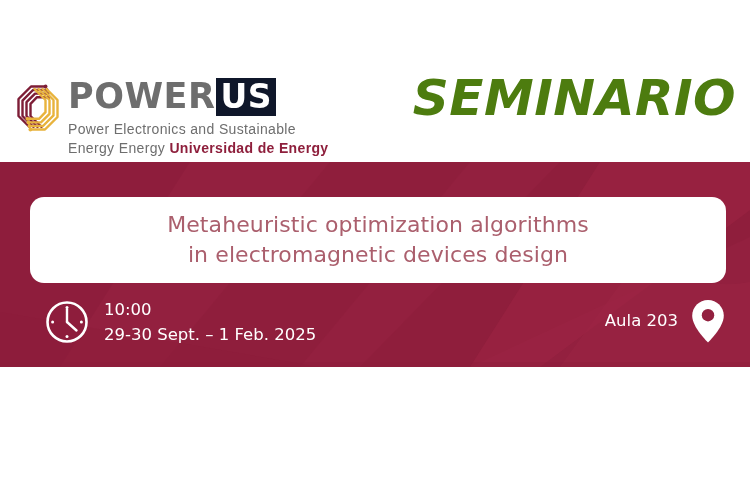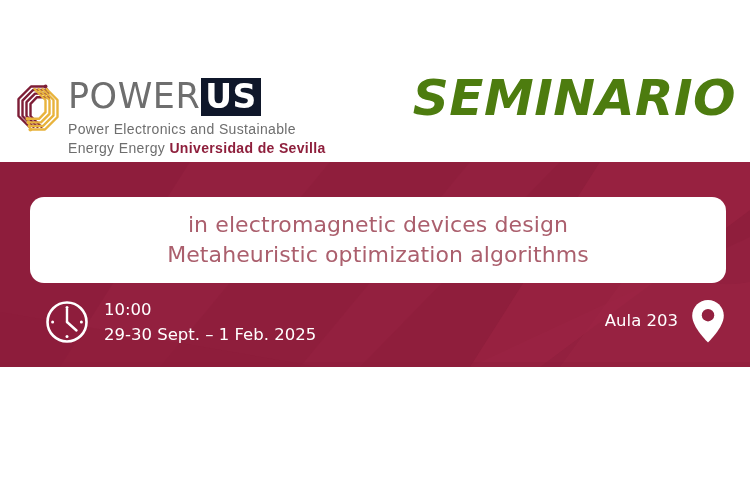--- a/index.html
+++ b/index.html
@@ -54,21 +54,21 @@
   }
 
   #wordmark {
     display: flex;
     align-items: baseline;
     line-height: 1;
     font-family: "DejaVu Sans", sans-serif;
   }
   #wordmark-power {
     font-size: 35px;
-    font-weight: normal;
+    font-weight: bold;
     color: #6e6e6e;
     letter-spacing: 0.5px;
   }
   #wordmark-us-box {
     background: #0f172a;
     padding: 2px 4px 3px 4px;
     margin-left: 1px;
     display: inline-block;
   }
   #wordmark-us {
@@ -242,43 +242,43 @@
       </svg>
 
       <div id="logo-text">
         <div id="wordmark">
           <span id="wordmark-power">POWER</span>
           <span id="wordmark-us-box">
             <span id="wordmark-us">US</span>
           </span>
         </div>
         <div class="tagline-row first">Power Electronics and Sustainable</div>
-        <div class="tagline-row"><span>Energy Energy </span><span class="tagline-strong">Universidad de Sevilla</span></div>
+        <div class="tagline-row"><span>Energy Energy </span><span class="tagline-strong">Universidad de Energy</span></div>
       </div>
     </div>
 
     <div id="seminario">SEMINARIO</div>
   </div>
 
   <div id="band">
 
     <svg id="band-pattern" viewBox="0 0 750 205" preserveAspectRatio="none">
       <rect x="0" y="0" width="750" height="205" fill="#93203f"></rect>
       <path d="M0 0 L190 0 L60 205 L0 205 Z" fill="#8b1c3a" opacity="0.55"></path>
       <path d="M330 0 L470 0 L300 205 L160 205 Z" fill="#8b1c3a" opacity="0.45"></path>
       <path d="M560 0 L750 0 L750 75 L470 205 L360 205 Z" fill="#8b1c3a" opacity="0.42"></path>
       <path d="M600 0 L750 0 L750 48 L540 205 L470 205 Z" fill="#a52748" opacity="0.35"></path>
       <path d="M0 150 L320 205 L0 205 Z" fill="#8b1c3a" opacity="0.40"></path>
       <path d="M640 95 Q700 130 750 120 L750 205 L560 205 Z" fill="#9d2544" opacity="0.45"></path>
       <rect x="0" y="200" width="750" height="5" fill="#8b1c3a" opacity="0.35"></rect>
     </svg>
 
     <div id="title-card">
+      <div class="title-line">Metaheuristic optimization algorithms</div>
       <div class="title-line">in electromagnetic devices design</div>
-      <div class="title-line">Metaheuristic optimization algorithms</div>
     </div>
 
     <div id="info-row">
 
       <div id="when-block">
         <svg id="clock-icon" width="46" height="46" viewBox="0 0 46 46">
           <circle cx="23" cy="23" r="19.5" fill="none" stroke="#ffffff" stroke-width="2.6"></circle>
           <circle cx="23" cy="8.6" r="1.5" fill="#ffffff"></circle>
           <circle cx="37.4" cy="23" r="1.5" fill="#ffffff"></circle>
           <circle cx="23" cy="37.4" r="1.5" fill="#ffffff"></circle>

